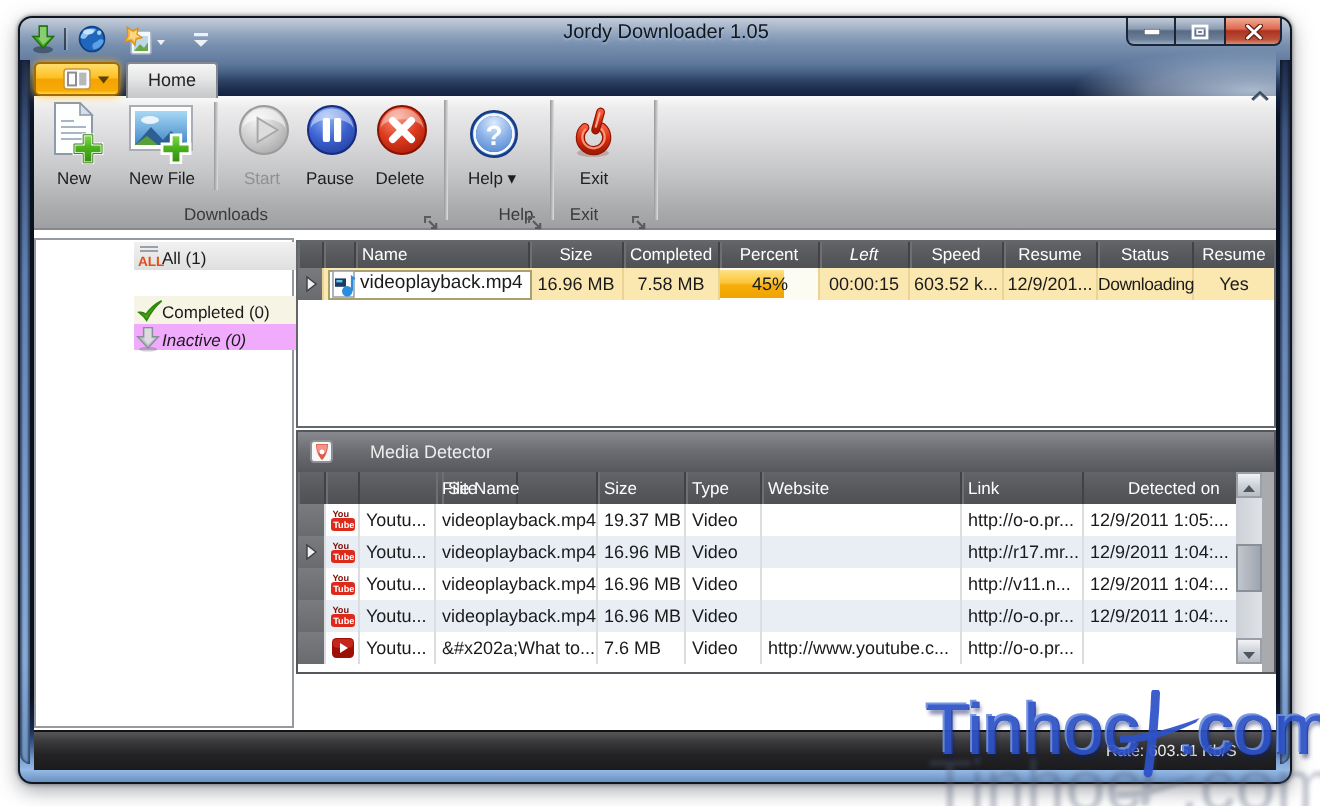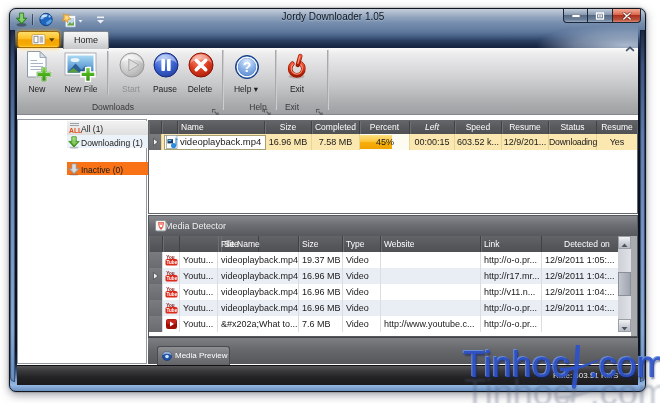--- a/index.html
+++ b/index.html
@@ -367,29 +367,27 @@
     <div class="srow" style="top:1px;background:linear-gradient(180deg,#f1f1f1,#dfdfdf);">
       <svg width="16" height="12" viewBox="0 0 16 12">
           <g stroke="#9aa0a8" stroke-width="1">
             <line x1="2" y1="1.5" x2="11" y2="1.5"></line>
             <line x1="2" y1="3.5" x2="11" y2="3.5"></line>
           </g>
           <text x="1" y="11" font-family="Liberation Sans" font-size="6.8" font-weight="bold" fill="#e04f17">ALL</text>
         </svg>
       <span class="tx">All (1)</span>
     </div>
-    <div class="srow" style="top:14.5px;background:#ecf2f9;">
-      <svg width="13" height="13" viewBox="0 0 13 13">
-          <ellipse cx="6" cy="11.6" rx="4.6" ry="1.2" fill="rgba(60,70,60,.3)"></ellipse>
-          <path d="M3.8 0.8 h4.4 v4.6 h3 L6 11 L0.8 5.4 h3 z" fill="url(#gplus)" stroke="#2c7c0a" stroke-width="0.7"></path>
-          <path d="M4.3 1.3 h3.4 v4.8 h1.6 L6 9.4 L3.4 6.1 h0.9 z" fill="rgba(255,255,255,.35)"></path>
-        </svg>
-      <span class="tx">Downloading (1)</span>
-    </div>
-    <div class="srow" style="top:41.5px;background:#f97316;">
+    <div class="srow" style="top:28px;background:#f6f4e4;">
+      <svg width="14" height="13" viewBox="0 0 14 13">
+          <path d="M1.5 7.2 C3 8.3 4.4 9.8 5.3 11.2 C7.2 7.4 9.8 4 12.8 1.4 C9.6 3 6.8 5.6 5 8.2 C4 7.4 2.8 6.9 1.5 7.2z" fill="#43a315" stroke="#2f8409" stroke-width="0.8"></path>
+        </svg>
+      <span class="tx">Completed (0)</span>
+    </div>
+    <div class="srow" style="top:41.5px;background:#f0abfc;font-style:italic;">
       <svg width="13" height="13" viewBox="0 0 13 13">
           <ellipse cx="6" cy="11.6" rx="4.6" ry="1.2" fill="rgba(60,70,80,.25)"></ellipse>
           <path d="M3.8 0.8 h4.4 v4.6 h3 L6 11 L0.8 5.4 h3 z" fill="#bcc0c6" stroke="#898f98" stroke-width="0.7"></path>
           <path d="M4.3 1.3 h3.4 v4.8 h1.6 L6 9.4 L3.4 6.1 h0.9 z" fill="rgba(255,255,255,.45)"></path>
         </svg>
       <span class="tx">Inactive (0)</span>
     </div>
   </div>
 
   <div class="dlp">
@@ -433,21 +431,21 @@
   </div>
 
   <div class="mdp">
     <div class="mdtitle">
       <svg width="12" height="12" viewBox="0 0 12 12" style="position:absolute;left:6px;top:4px;">
           <rect x="0.5" y="0.5" width="10.5" height="10.5" rx="1.6" fill="#f6f7f8" stroke="#8d9196"></rect>
           <path d="M3 2 h6 c0 3.4-1.2 6.4-3 8 c-1.8-1.6-3-4.6-3-8z" fill="#e05a48"></path>
           <path d="M3.4 2.4 h5.2 c0 1.4-.3 2.8-.8 4 h-3.6 c-.5-1.2-.8-2.6-.8-4z" fill="#f2948a"></path>
           <circle cx="6" cy="6" r="1.2" fill="#fff"></circle>
         </svg>
-      <span style="margin-left:16px;">Media Detector</span>
+      <span style="margin-left:36px;">Media Detector</span>
     </div>
     <div class="mdhdr">
       <div class="hc" style="left:0;width:14px;padding:0;"></div>
       <div class="hc" style="left:14px;width:17px;padding:0;"></div>
       <div class="hc" style="left:31px;width:38px;margin-left:41px;">Site</div>
       <div class="hc" style="left:69px;width:81px;">File Name</div>
       <div class="hc" style="left:150px;width:44px;">Size</div>
       <div class="hc" style="left:194px;width:38px;">Type</div>
       <div class="hc" style="left:232px;width:100px;">Website</div>
       <div class="hc" style="left:332px;width:61px;">Link</div>
@@ -535,30 +533,20 @@
       <div class="sbtn" style="top:0;"><svg width="11" height="11" viewBox="0 0 11 11">
             <path d="M2.5 7 L5.5 3.5 L8.5 7z" fill="#4e565e"></path>
           </svg></div>
       <div class="sthumb" style="top:36px;"></div>
       <div class="sbtn" style="top:83px;"><svg width="11" height="11" viewBox="0 0 11 11">
             <path d="M2.5 4 L5.5 7.5 L8.5 4z" fill="#4e565e"></path>
           </svg></div>
     </div>
   </div>
 
-  <div class="tstrip">
-    <div class="mptab">
-      <svg width="10" height="10" viewBox="0 0 12 12" style="position:absolute;left:4px;top:4px;">
-          <circle cx="6" cy="6" r="5.5" fill="#1d4fa8" stroke="#123367" stroke-width="0.6"></circle>
-          <path d="M6 0.5 a5.5 5.5 0 0 1 5.5 5.5 c0-1.6-2.4-2.8-5.5-2.8 s-5.5 1.2-5.5 2.8 A5.5 5.5 0 0 1 6 0.5z" fill="rgba(255,255,255,.55)"></path>
-          <circle cx="6" cy="6.6" r="2.2" fill="#cfe2fa"></circle>
-        </svg>
-      <span style="margin-left:17px;">Media Preview</span>
-    </div>
-  </div>
 
   <div class="status">
       <div class="rate">Rate: 603.51 Kb/S</div>
     </div>
 
   <div class="wmref"><span>Tinhoc</span><span class="gap"></span><span>.com</span></div>
   <svg class="wmgr" width="42" height="30" viewBox="0 0 42 30">
     <path d="M17.8 1.5 C17.4 9 16 19 14.5 28" stroke="#515d77" stroke-width="4.4" stroke-linecap="round" fill="none"></path>
     <path d="M0 26.3 C12 26.8 24 23 38 16.2 L39.8 14 C25 19.6 12 23.2 0 22.6 z" fill="#515d77"></path>
   </svg>

